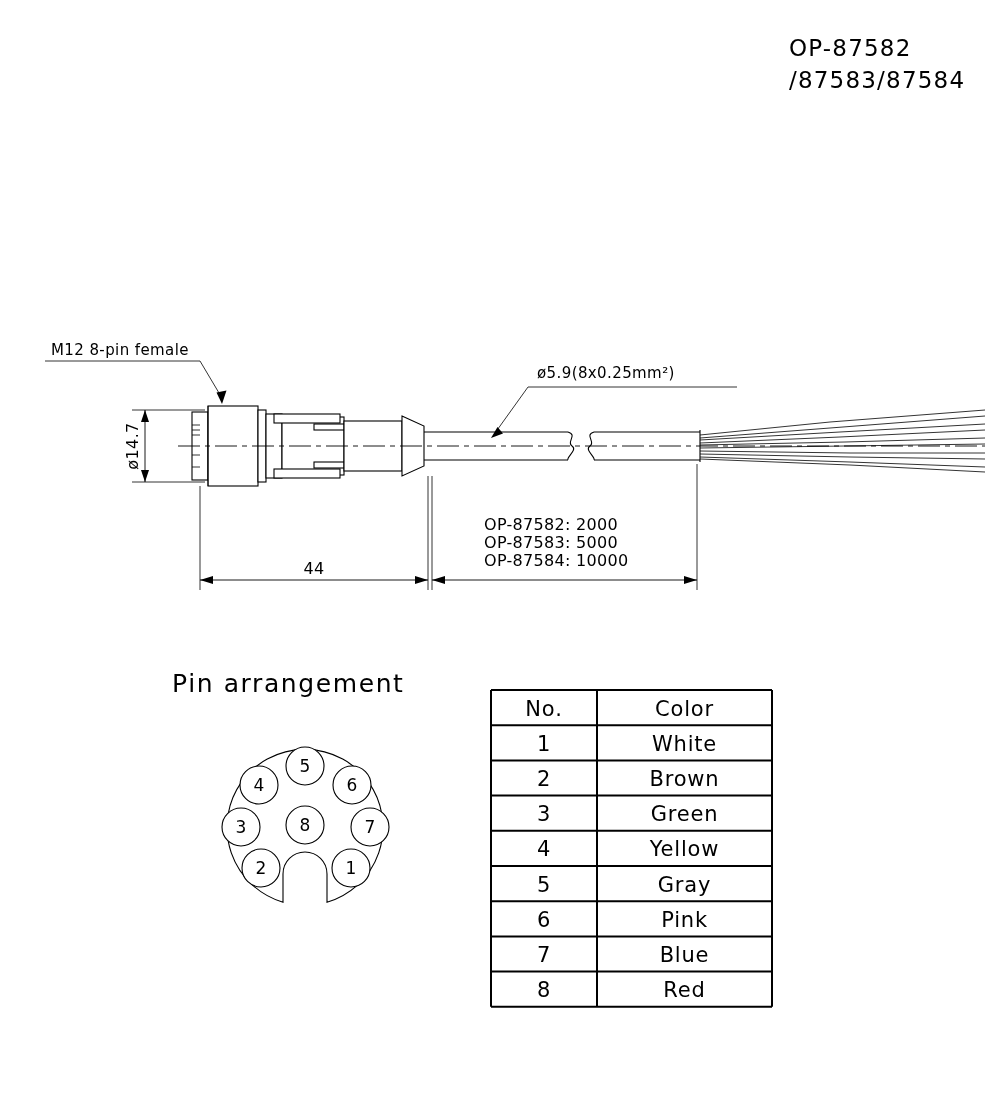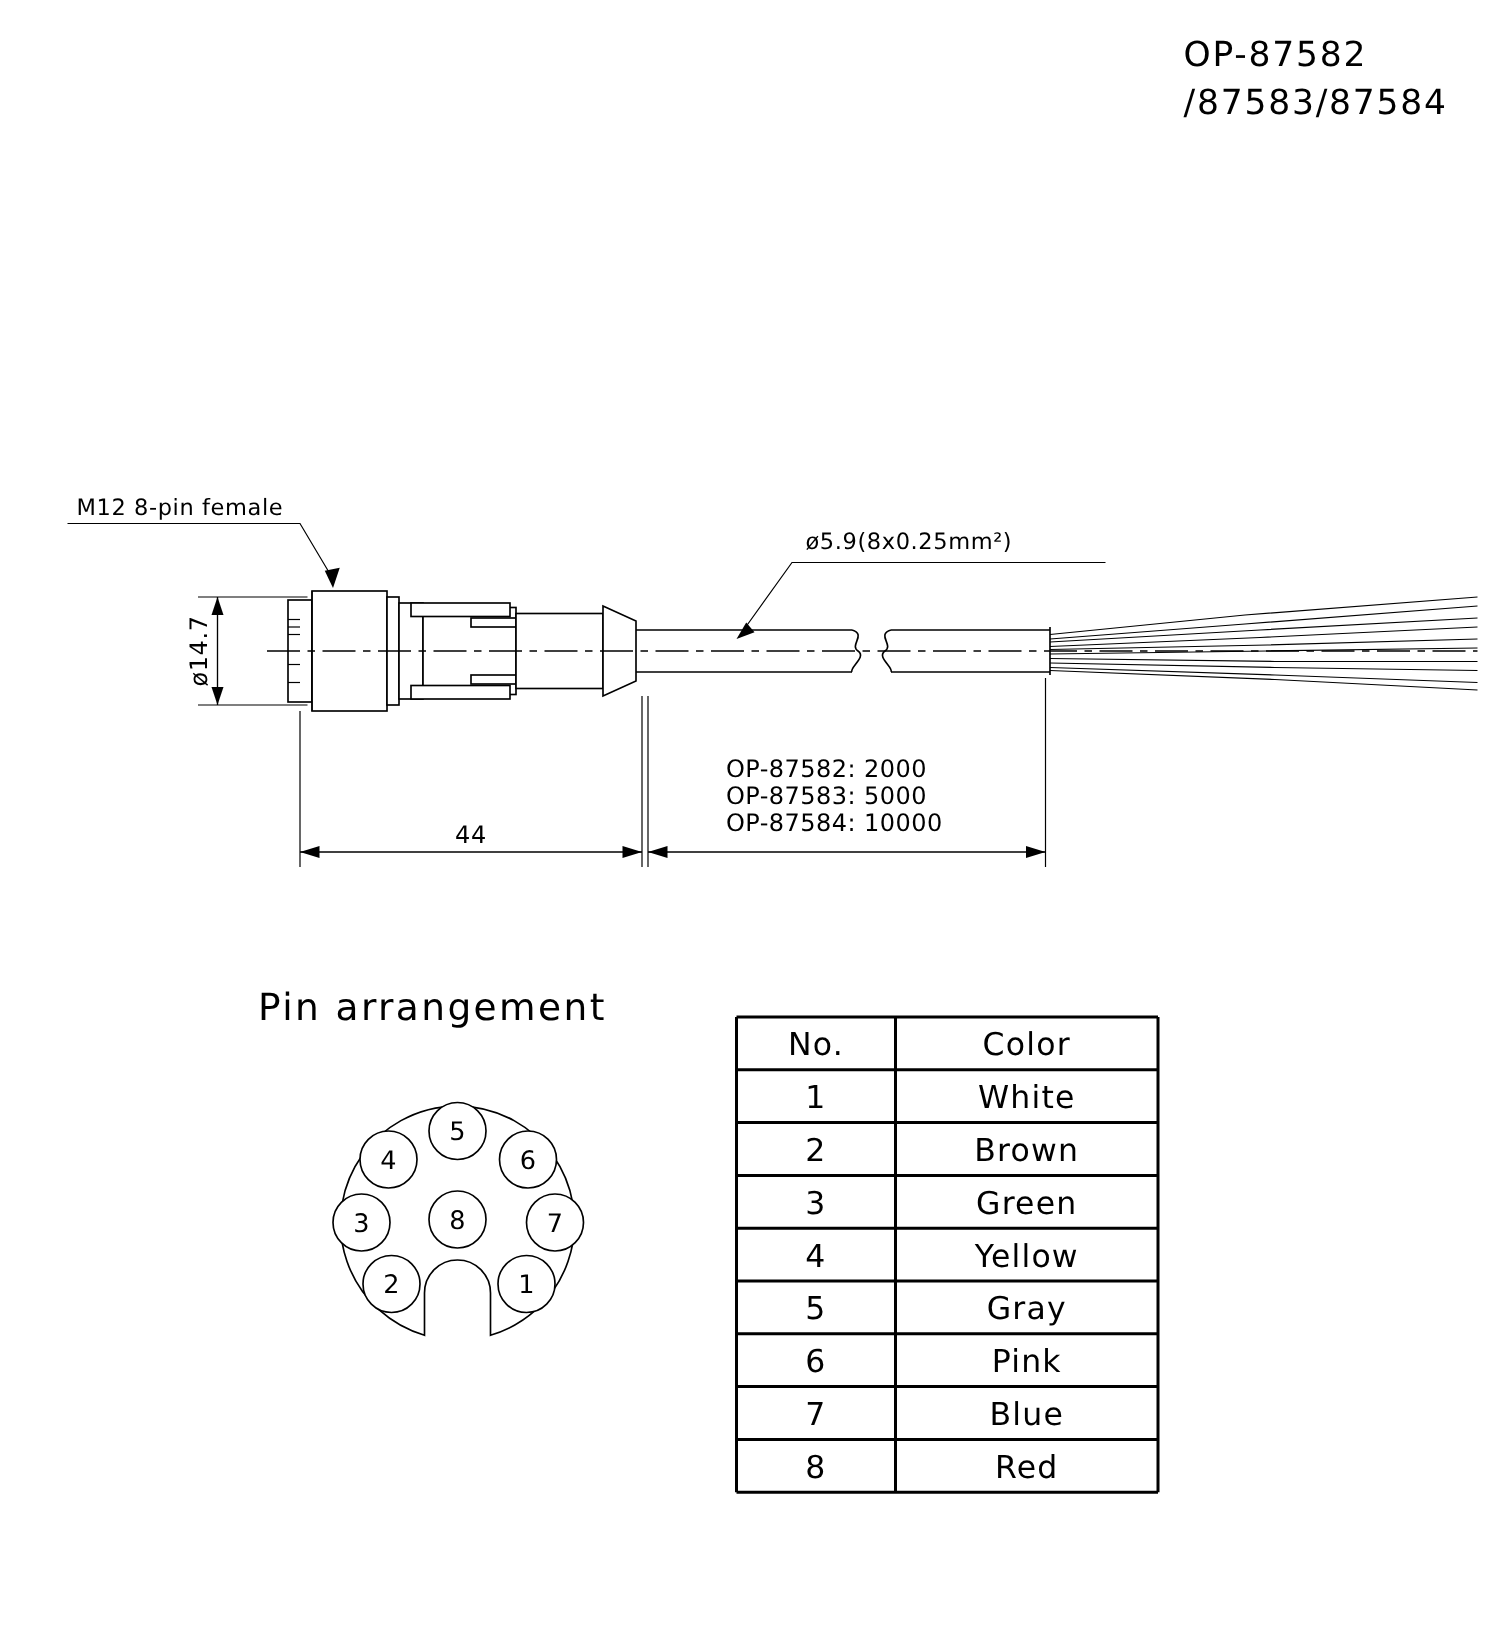--- a/index.html
+++ b/index.html
@@ -10,21 +10,21 @@
   body {
     width: 1000px;
     height: 1100px;
     position: relative;
     font-family: "DejaVu Sans", sans-serif;
     color: #000000;
     overflow: hidden;
   }
   #sheet {
     position: absolute;
-    left: 0; top: 0;
+    left: 0; top: 12px;
     width: 1000px;
     height: 792px;
   }
   svg#drawing {
     position: absolute;
     left: 0; top: 0;
     width: 1000px;
     height: 1100px;
     display: block;
   }

